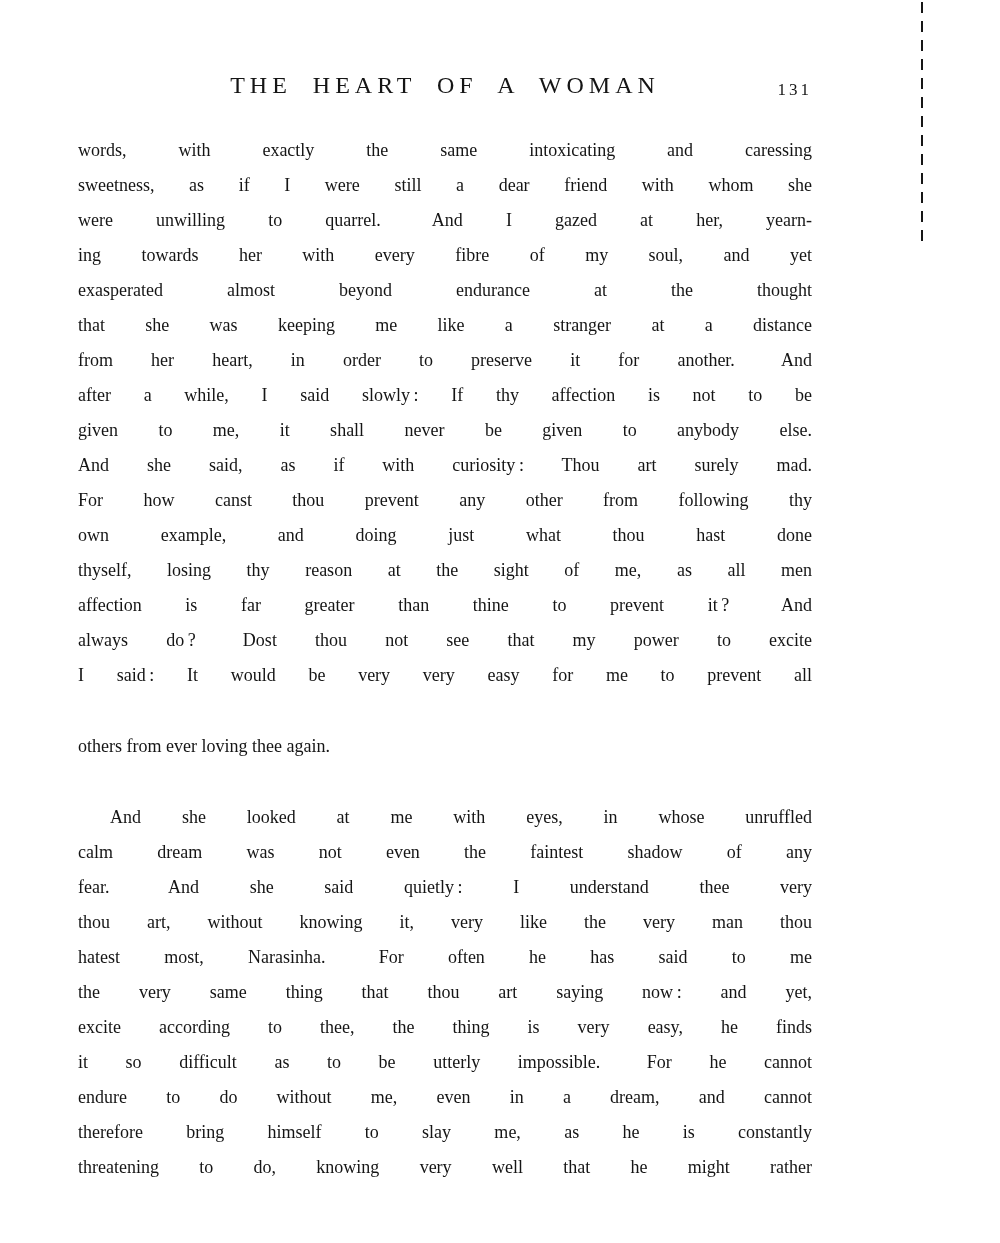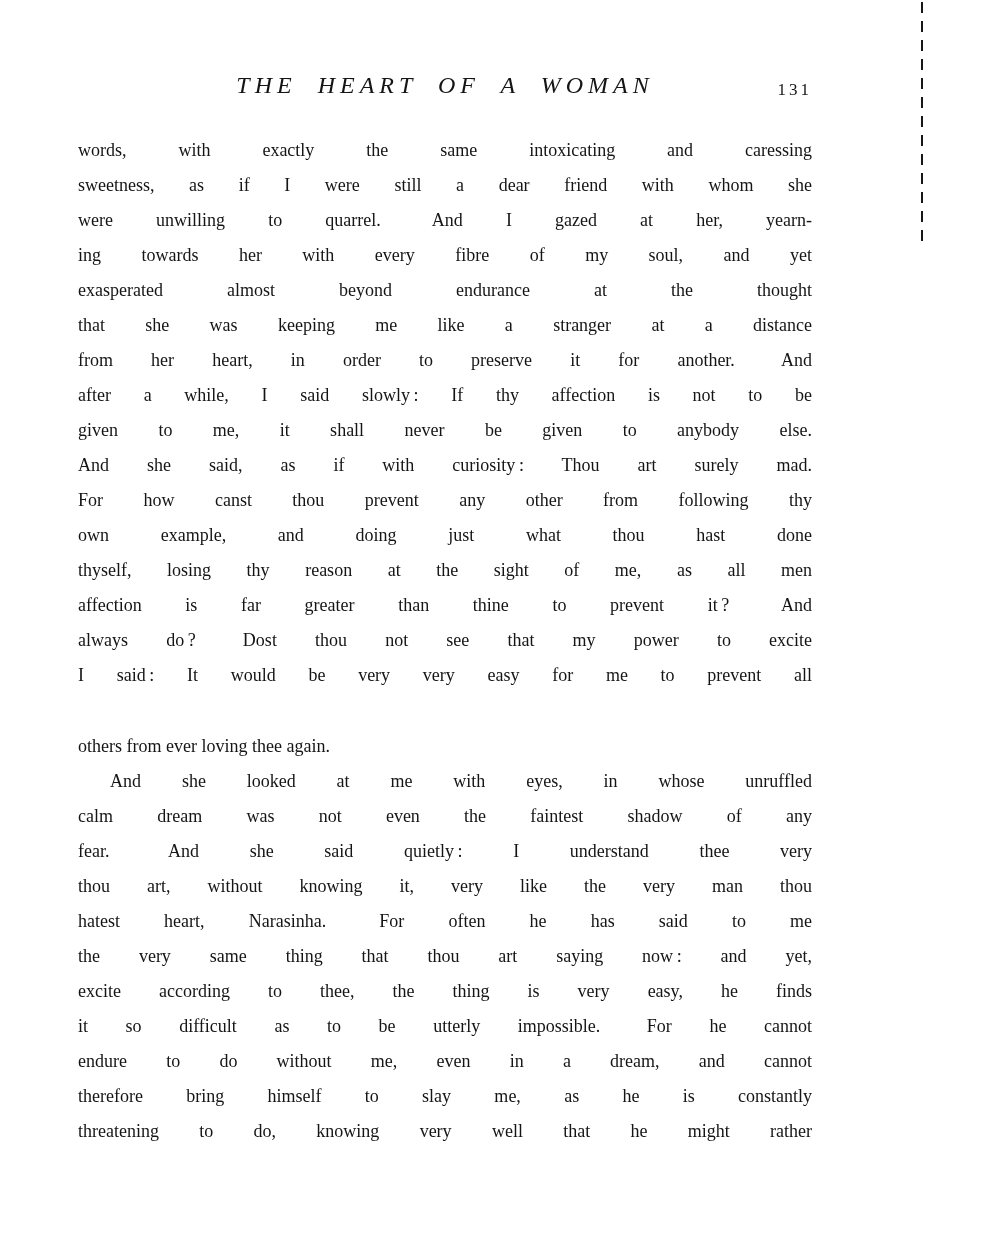--- a/index.html
+++ b/index.html
@@ -23,21 +23,20 @@
     top: 72px;
     left: 78px;
     width: 734px;
     height: 30px;
   }
   .header-title {
     position: absolute;
     left: 50%;
     transform: translateX(-50%);
     top: 0;
-    font-style: italic;
     font-size: 24px;
     letter-spacing: 5px;
     word-spacing: 10px;
     white-space: nowrap;
   }
   .page-number {
     position: absolute;
     right: 0;
     top: 8px;
     font-size: 17px;
@@ -57,20 +56,21 @@
     text-align: justify;
     text-align-last: justify;
     white-space: normal;
   }
   .line.para-end {
     text-align-last: left;
     margin-top: 36px;
   }
   .line.indent {
     text-indent: 32px;
+    margin-top: 36px;
   }
 
   
   .scan-artifact {
     position: absolute;
     left: 921px;
     top: 2px;
     width: 2px;
     height: 246px;
     background: repeating-linear-gradient(
@@ -107,21 +107,21 @@
       <div class="line">own example, and doing just what thou hast done</div>
       <div class="line">thyself, losing thy reason at the sight of me, as all men</div>
       <div class="line">affection is far greater than thine to prevent it ?  And</div>
       <div class="line">always do ?  Dost thou not see that my power to excite</div>
       <div class="line">I said : It would be very very easy for me to prevent all</div>
       <div class="line para-end">others from ever loving thee again.</div>
       <div class="line indent">And she looked at me with eyes, in whose unruffled</div>
       <div class="line">calm dream was not even the faintest shadow of any</div>
       <div class="line">fear.  And she said quietly : I understand thee very</div>
       <div class="line">thou art, without knowing it, very like the very man thou</div>
-      <div class="line">hatest heart, Narasinha.  For often he has said to me</div>
+      <div class="line">hatest most, Narasinha.  For often he has said to me</div>
       <div class="line">the very same thing that thou art saying now : and yet,</div>
       <div class="line">excite according to thee, the thing is very easy, he finds</div>
       <div class="line">it so difficult as to be utterly impossible.  For he cannot</div>
       <div class="line">endure to do without me, even in a dream, and cannot</div>
       <div class="line">therefore bring himself to slay me, as he is constantly</div>
       <div class="line">threatening to do, knowing very well that he might rather</div>
     </main>
 
 </div>
 

